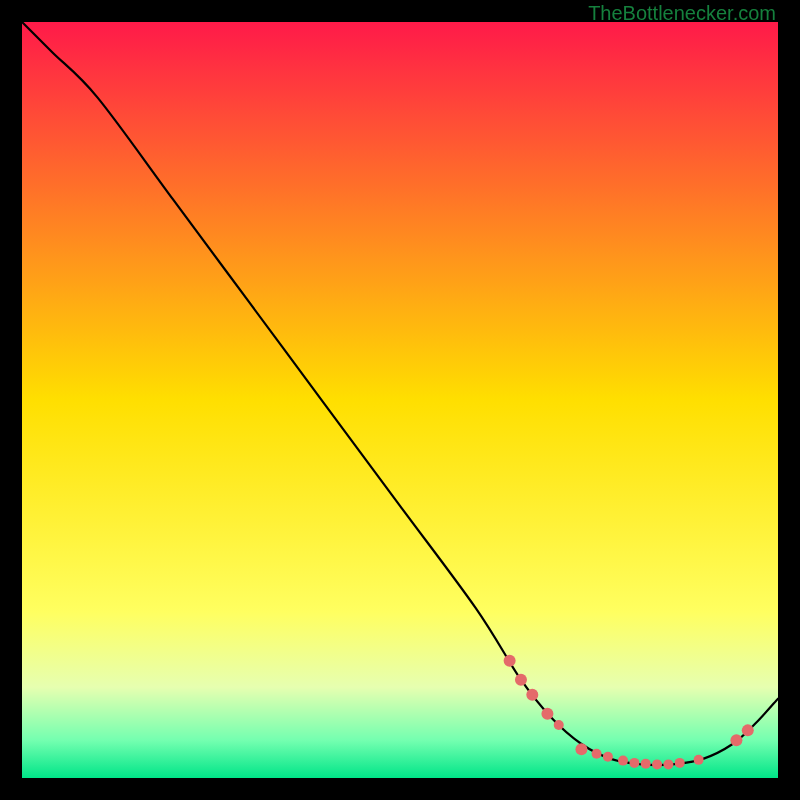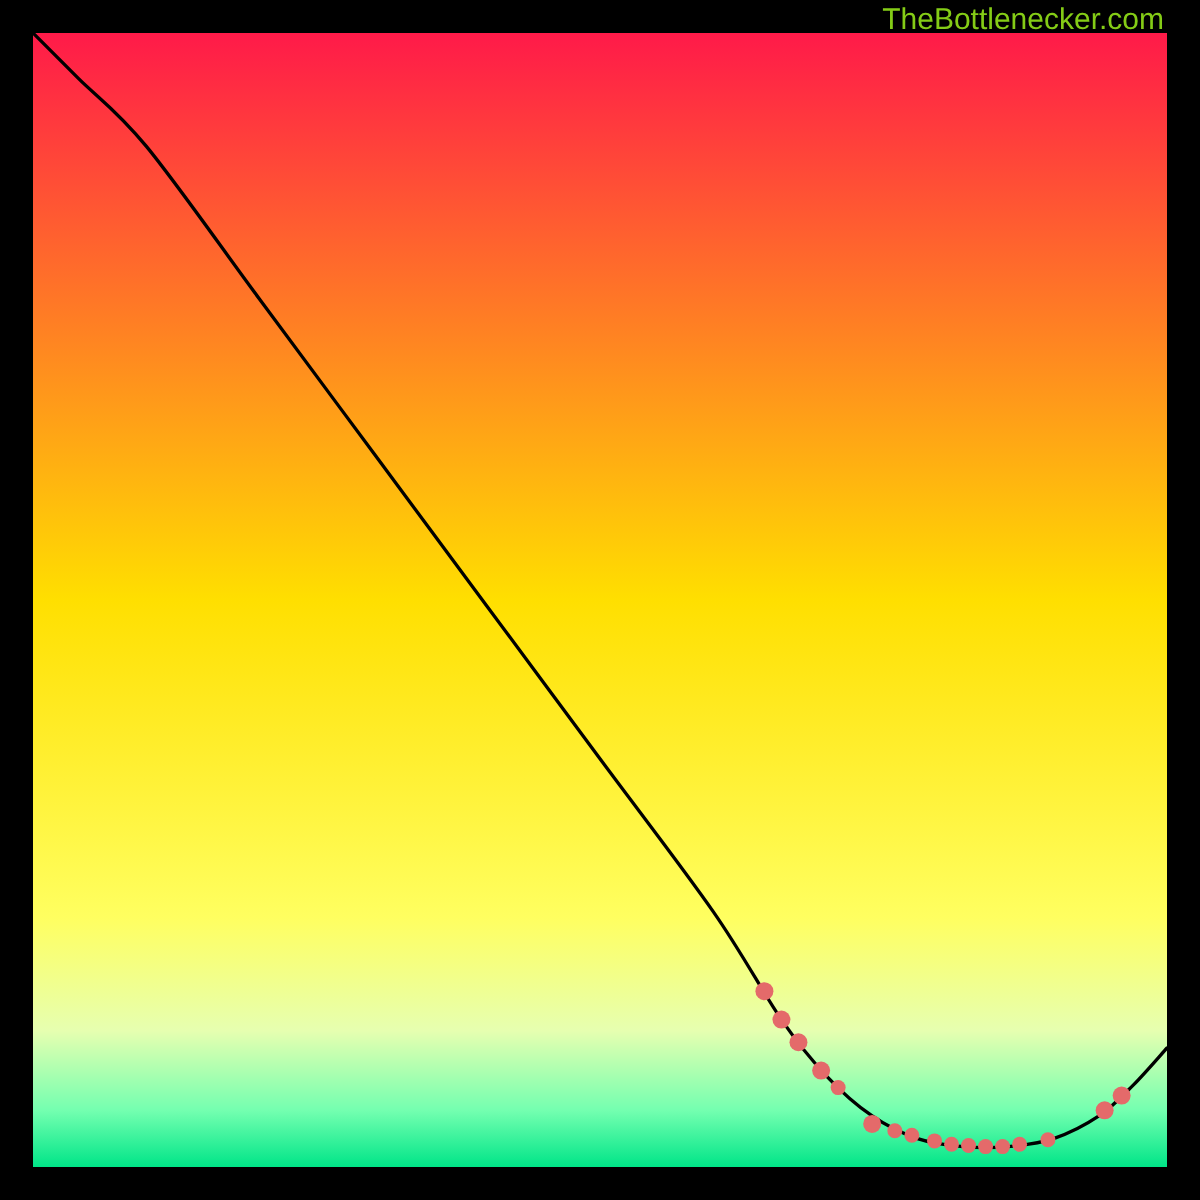--- a/index.html
+++ b/index.html
@@ -16,21 +16,21 @@
     left: 22px;
     top: 22px;
     width: 756px;
     height: 756px;
     box-sizing: border-box;
   }
   .watermark {
     position: absolute;
     right: 24px;
     top: 2px;
-    color: #84cc16;
+    color: #15803d;
     font-size: 20px;
     font-weight: 500;
     letter-spacing: 0px;
   }
   svg { display: block; }
 </style>
 </head>
 <body>
 
 <div class="watermark">TheBottlenecker.com</div>

